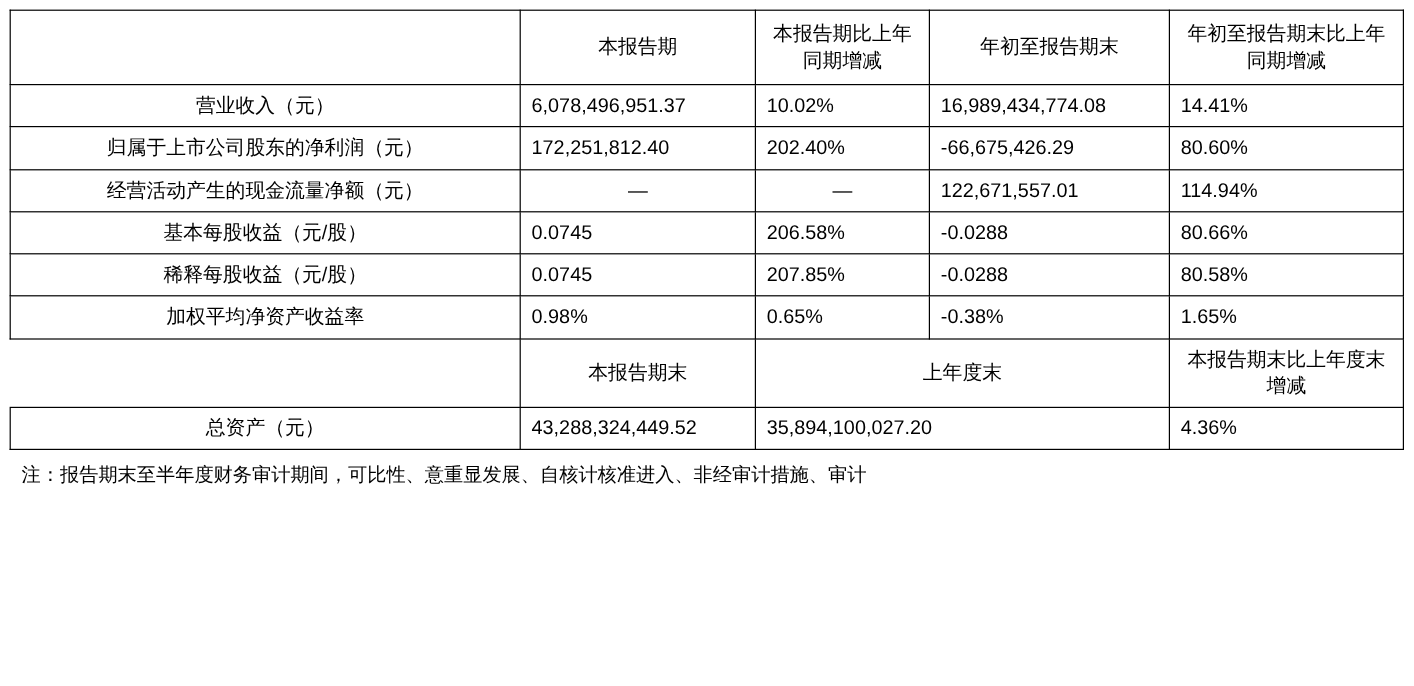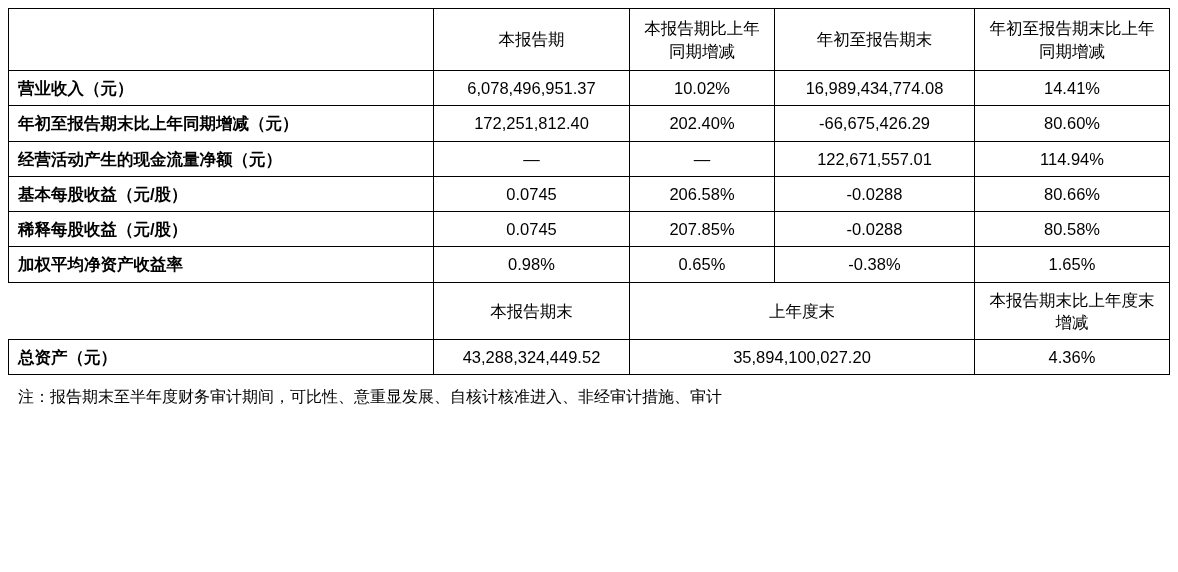--- a/index.html
+++ b/index.html
@@ -30,26 +30,25 @@
   table.fin td {
     border: 1px solid #000000;
     padding: 6px 9px;
     font-size: 16.5px;
     line-height: 1.35;
     vertical-align: middle;
     height: 32px;
     box-sizing: border-box;
   }
   .lbl {
-    text-align: left;
+    text-align: center;
     white-space: normal;
-    font-weight: bold;
   }
   .num {
-    text-align: center;
+    text-align: left;
   }
   .ctr {
     text-align: center;
   }
   .hdr {
     text-align: center;
     vertical-align: middle;
   }
   .blank {
     border: 1px solid #ffffff !important;
@@ -93,21 +92,21 @@
 
       <tr>
         <td class="lbl">营业收入（元）</td>
         <td class="num">6,078,496,951.37</td>
         <td class="num">10.02%</td>
         <td class="num">16,989,434,774.08</td>
         <td class="num">14.41%</td>
       </tr>
 
       <tr>
-        <td class="lbl">年初至报告期末比上年同期增减（元）</td>
+        <td class="lbl">归属于上市公司股东的净利润（元）</td>
         <td class="num">172,251,812.40</td>
         <td class="num">202.40%</td>
         <td class="num">-66,675,426.29</td>
         <td class="num">80.60%</td>
       </tr>
 
 
       <tr>
         <td class="lbl">经营活动产生的现金流量净额（元）</td>
         <td class="ctr">—</td>

